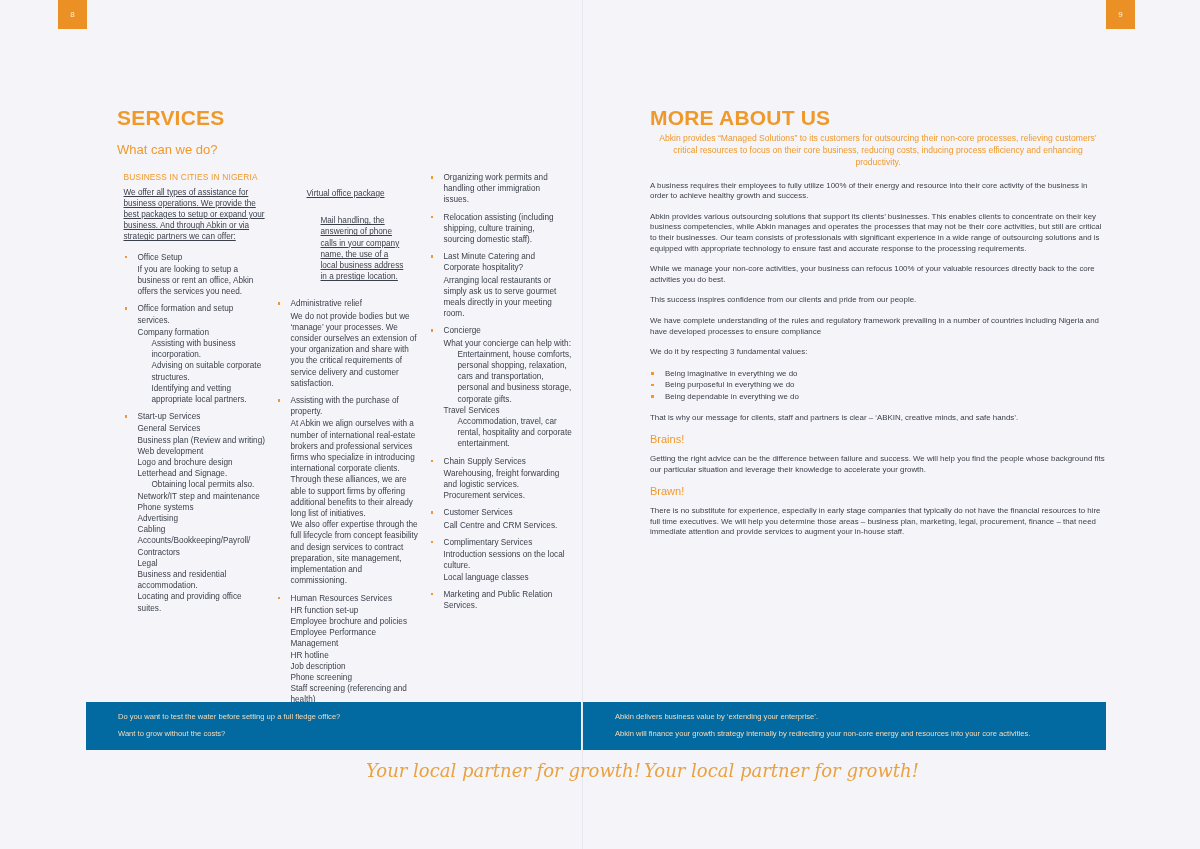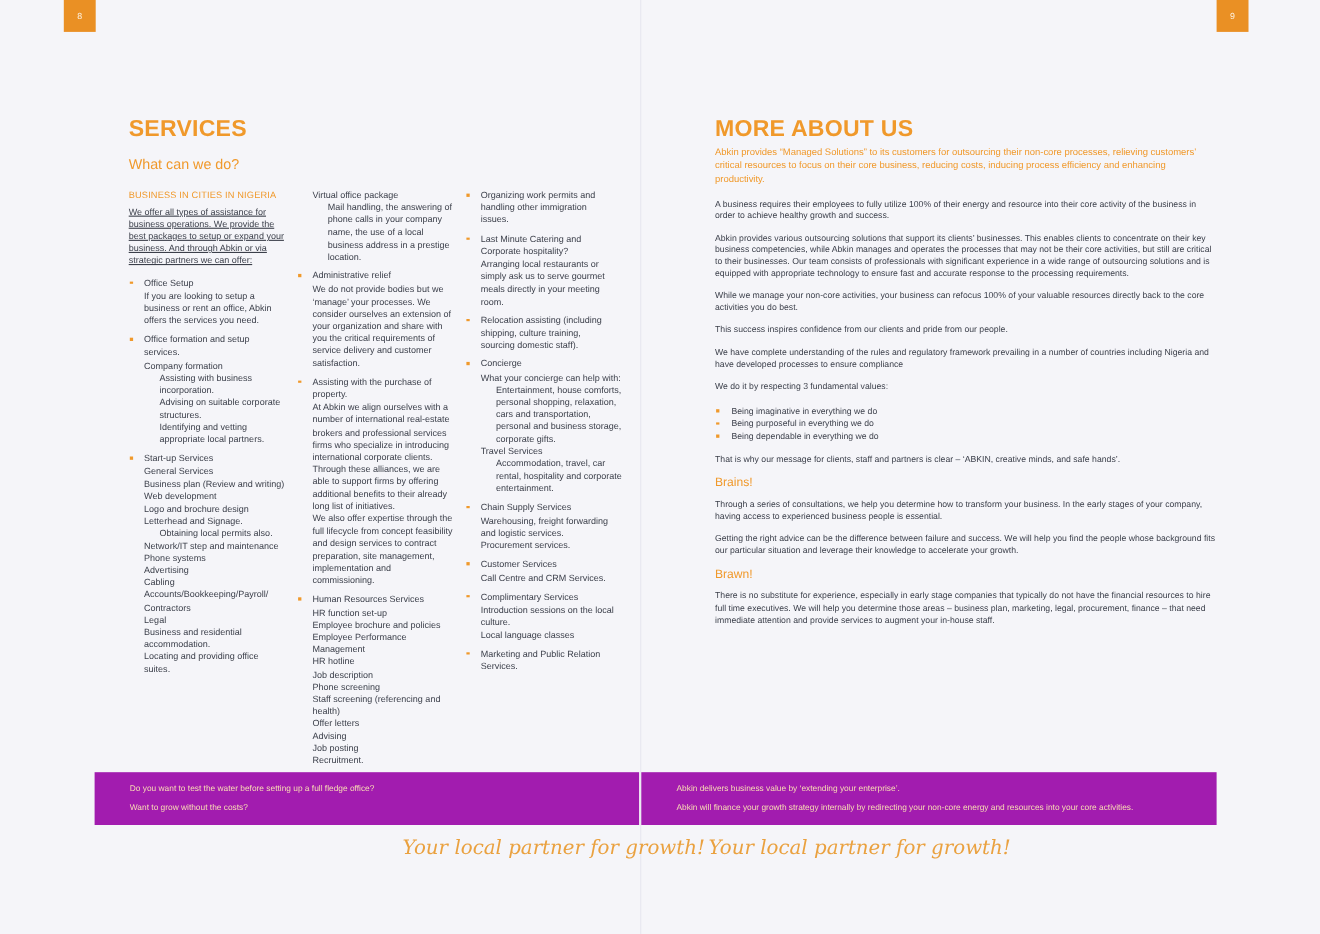--- a/index.html
+++ b/index.html
@@ -74,20 +74,21 @@
   }
 
   
   .cols {
     position: absolute;
     top: 172px;
     left: 31px;
     width: 462px;
     display: flex;
     gap: 0;
+    justify-content: center;
   }
   .col { width: 143px; margin-right: 10px; }
   .col:last-child { margin-right: 0; }
 
   .cat-head {
     color: #f0992b;
     font-size: 8.4px;
     line-height: 11.5px;
     letter-spacing: .15px;
     margin: 0 0 3px 0;
@@ -124,32 +125,34 @@
   .li-body {
     font-size: 8.2px;
     line-height: 11.2px;
     color: #3b3f4a;
     margin: 0;
   }
   .nobullet { padding-left: 14px; position: relative; margin-bottom: 6px; }
   .plainline {
     font-size: 8.2px;
     line-height: 11.2px;
-    margin: 0;
-    color: #3b3f4a;
+    margin: 16px;
+    color: #3b3f4a;
+    text-decoration: underline;
   }
   .indent1 { padding-left: 14px; }
 
   
   .rp-body { position: absolute; top: 132px; left: 0; width: 456px; }
   .lead {
     color: #f0992b;
     font-size: 8.6px;
     line-height: 12.2px;
     margin: 0 0 12px 0;
+    text-align: center;
   }
   .rp-p {
     font-size: 7.9px;
     line-height: 10.6px;
     margin: 0 0 10px 0;
     color: #3b3f4a;
   }
   h3.mini {
     color: #f0992b;
     font-size: 11px;
@@ -172,21 +175,21 @@
     width: 2.6px;
     height: 2.6px;
     background: #f0992b;
   }
 
   
   .cta-bar {
     position: absolute;
     top: 702px;
     height: 48px;
-    background: #a21caf;
+    background: #0369a1;
     color: #f8dcb4;
     box-sizing: border-box;
     padding: 10px 0 0 32px;
   }
   .cta-bar.left  { left: 86px;  width: 495px; }
   .cta-bar.right { left: 583px; width: 523px; }
   .cta-line {
     font-size: 7.6px;
     line-height: 10.5px;
     margin: 0 0 6px 0;
@@ -293,25 +296,25 @@
           </li>
         </ul>
       </div>
 
       <div class="col">
         <ul class="blist">
           <li>
             <p class="li-head">Organizing work permits and handling other immigration issues.</p>
           </li>
           <li>
+            <p class="li-head">Relocation assisting (including shipping, culture training, sourcing domestic staff).</p>
+          </li>
+          <li>
             <p class="li-head">Last Minute Catering and Corporate hospitality?</p>
             <p class="li-body">Arranging local restaurants or simply ask us to serve gourmet meals directly in your meeting room.</p>
-          </li>
-          <li>
-            <p class="li-head">Relocation assisting (including shipping, culture training, sourcing domestic staff).</p>
           </li>
           <li>
             <p class="li-head">Concierge</p>
             <p class="li-body">What your concierge can help with:</p>
             <p class="li-body indent1">Entertainment, house comforts, personal shopping, relaxation, cars and transportation, personal and business storage, corporate gifts.</p>
             <p class="li-body">Travel Services</p>
             <p class="li-body indent1">Accommodation, travel, car rental, hospitality and corporate entertainment.</p>
           </li>
           <li>
             <p class="li-head">Chain Supply Services</p>
@@ -350,21 +353,20 @@
 
       <ul class="vlist">
         <li>Being imaginative in everything we do</li>
         <li>Being purposeful in everything we do</li>
         <li>Being dependable in everything we do</li>
       </ul>
 
       <p class="rp-p">That is why our message for clients, staff and partners is clear – ‘ABKIN, creative minds, and safe hands’.</p>
 
       <h3 class="mini">Brains!</h3>
-      <p class="rp-p">Through a series of consultations, we help you determine how to transform your business. In the early stages of your company, having access to experienced business people is essential.</p>
       <p class="rp-p">Getting the right advice can be the difference between failure and success. We will help you find the people whose background fits our particular situation and leverage their knowledge to accelerate your growth.</p>
 
       <h3 class="mini">Brawn!</h3>
       <p class="rp-p">There is no substitute for experience, especially in early stage companies that typically do not have the financial resources to hire full time executives. We will help you determine those areas – business plan, marketing, legal, procurement, finance – that need immediate attention and provide services to augment your in-house staff.</p>
     </div>
   </div>
 
   <div class="cta-bar left">
     <p class="cta-line">Do you want to test the water before setting up a full fledge office?</p>
     <p class="cta-line">Want to grow without the costs?</p>

